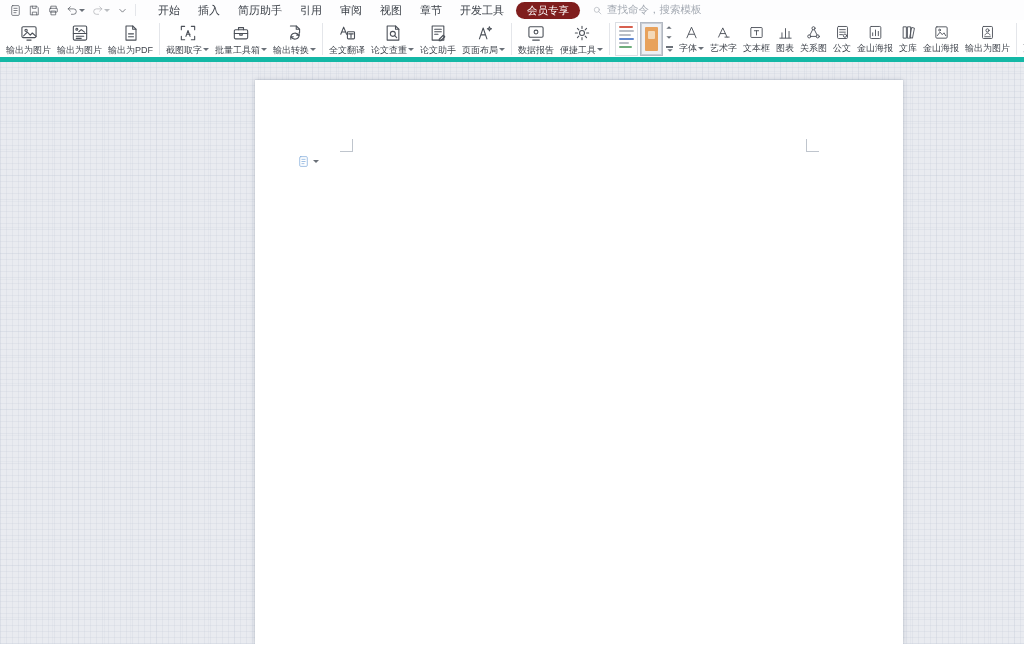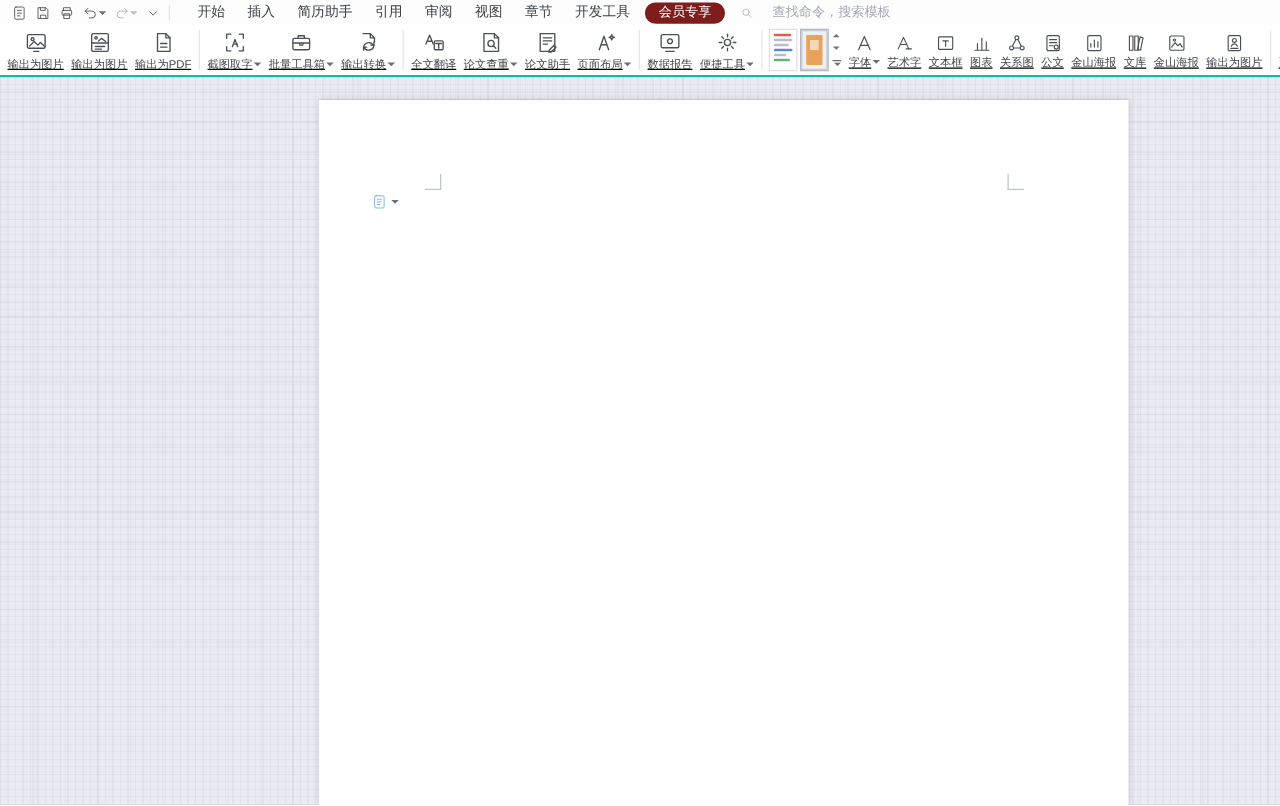--- a/index.html
+++ b/index.html
@@ -7,24 +7,24 @@
   body { font-family:"Liberation Sans", sans-serif; background:#ffffff; user-select:none; }
 
   
   .topbar { height:20px; display:flex; align-items:center; padding:0 6px; background:#fdfdfe; }
   .qa { display:flex; align-items:center; }
   .qa-btn { display:flex; align-items:center; padding:1px 2px; margin:0 1px; border-radius:2px; cursor:default; }
   .qa-btn.disabled { opacity:.45; }
   .tabs { display:flex; align-items:center; margin-left:10px;font-family:Liberation Serif, serif; }
   .tab { font-size:11px; color:#3b4048; padding:2px 9px; line-height:13px; cursor:default; white-space:nowrap; }
   .tab.pill { background:#7f1d1d; color:#ffffff; border-radius:9px; padding:2px 11px; margin-left:3px; font-size:10.5px; }
-  .searchbox { display:flex; align-items:center; gap:15px; margin-left:12px; color:#a3a9b2; font-size:10.5px; white-space:nowrap; }
+  .searchbox { display:flex; align-items:center; gap:4px; margin-left:12px; color:#a3a9b2; font-size:10.5px; white-space:nowrap; }
 
   
-  .ribbon { height:42px; display:flex; align-items:center; background:#ffffff; border-bottom:2px solid #14b8a6; padding:0 3px;text-decoration:underline; }
+  .ribbon { height:42px; display:flex; align-items:center; background:#ffffff; border-bottom:5px solid #14b8a6; padding:0 3px; }
   .rbtn { display:flex; flex-direction:column; align-items:center; justify-content:center; padding:2px 3px; gap:2px; border-radius:3px; cursor:default; }
   .rlbl { font-size:9px; color:#41464e; line-height:10px; white-space:nowrap; display:flex; align-items:center; gap:1px; }
   .caret { width:0; height:0; border-left:3px solid transparent; border-right:3px solid transparent; border-top:3.5px solid #6a7078; display:inline-block; }
   .caret.up { border-top:none; border-bottom:3.5px solid #6a7078; }
   .sep { width:1px; height:32px; background:#e4e6ea; margin:0 3px; flex:0 0 auto; }
   .icon { display:inline-flex; align-items:center; justify-content:center; }
 
   
   .gallery { display:flex; align-items:center; height:38px; margin:0 2px; }
   .thumb { width:23px; height:34px; border:1px solid #dcdfe4; background:#ffffff; margin-right:2px; position:relative; padding:3px 3px; display:flex; flex-direction:column; gap:2px; cursor:default; }

